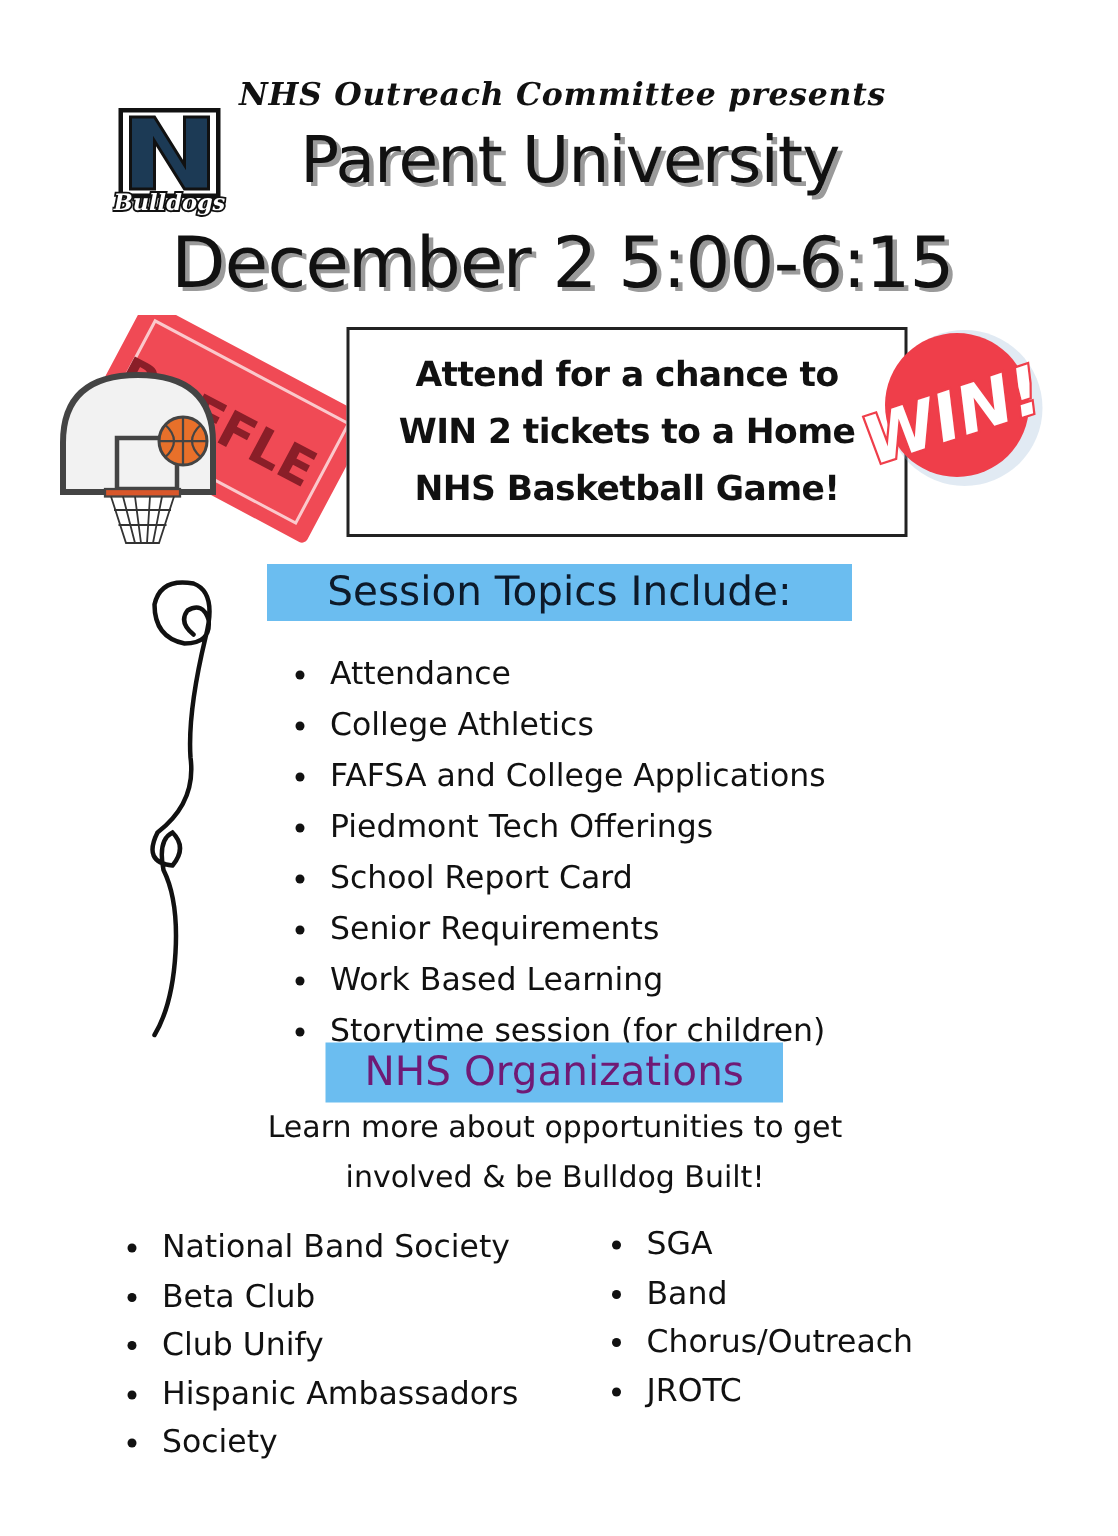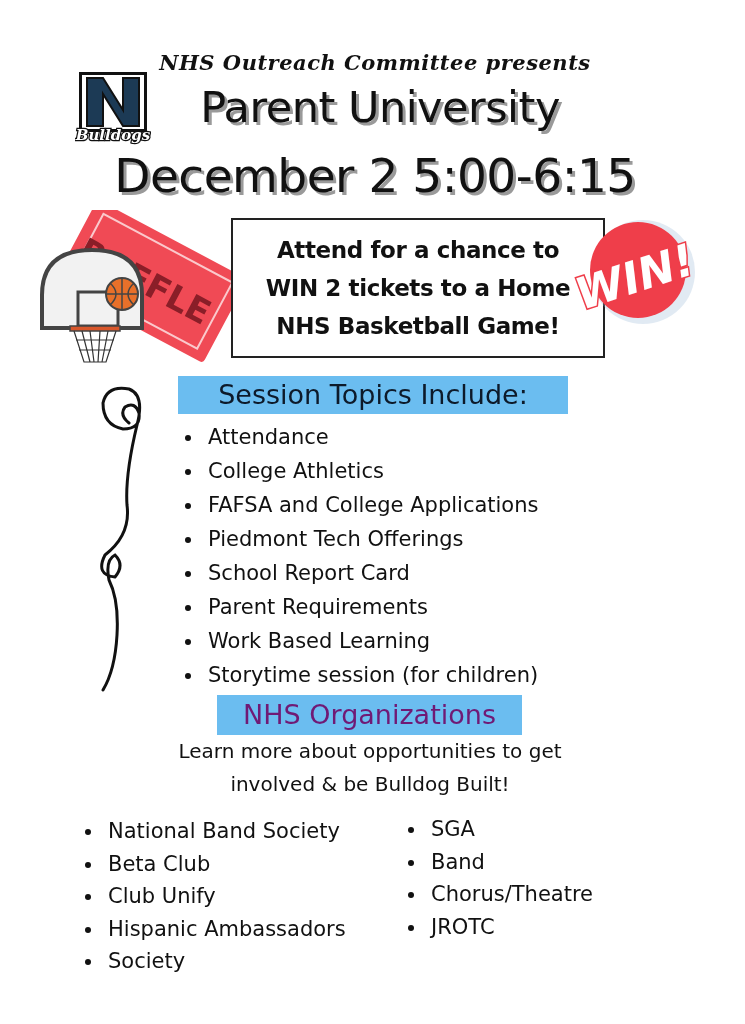--- a/index.html
+++ b/index.html
@@ -12,21 +12,21 @@
   .logo { left: 75px; top: 70px; width: 76px; height: 76px; }
   .raffle { left: 30px; top: 210px; width: 210px; height: 160px; }
   .win { left: 558px; top: 210px; width: 150px; height: 130px; }
   .prize-box { left: 231px; top: 218px; width: 374px; height: 140px; border: 2px solid #222; box-sizing: border-box; display: flex; flex-direction: column; justify-content: center; align-items: center; background: #fff; }
   .prize-box div { font-weight: bold; font-size: 23px; line-height: 38px; letter-spacing: -0.4px; }
   .tape { background: #6bbdf0; }
   .tape1 { left: 178px; top: 376px; width: 390px; height: 38px; }
   .tape2 { left: 217px; top: 695px; width: 305px; height: 40px; }
   .h-topics { left: 178px; top: 376px; width: 390px; height: 38px; line-height: 38px; text-align: center; font-size: 27px; color: #0d1a2a; }
   .h-orgs { left: 217px; top: 695px; width: 305px; height: 40px; line-height: 40px; text-align: center; font-size: 27px; color: #701a75; }
-  ul.topics { left: 185px; top: 420px; margin: 0; padding: 0; list-style: none; }
+  ul.topics { left: 185px; top: 420px; margin: 12px; padding: 0; list-style: none; }
   ul.topics li, ul.orgs li { font-size: 21px; height: 34px; line-height: 34px; position: relative; padding-left: 23px; }
   ul.topics li::before, ul.orgs li::before { content: ""; position: absolute; left: 0; top: 15px; width: 6px; height: 6px; border-radius: 50%; background: #111; }
   .learn { left: 120px; top: 735px; width: 500px; text-align: center; font-size: 20px; line-height: 33px; }
   ul.orgs { margin: 0; padding: 0; list-style: none; }
   .orgs-left { left: 85px; top: 815px; }
   .orgs-right { left: 408px; top: 813px; }
   ul.orgs li { height: 32.5px; line-height: 32.5px; }
   ul.orgs li::before { top: 14px; }
   .swirl { left: 95px; top: 385px; width: 70px; height: 310px; }
 </style>
@@ -77,21 +77,21 @@
 </svg>
 
 <div class="abs tape tape1"></div>
 <div class="abs h-topics">Session Topics Include:</div>
 <ul class="abs topics">
   <li>Attendance</li>
   <li>College Athletics</li>
   <li>FAFSA and College Applications</li>
   <li>Piedmont Tech Offerings</li>
   <li>School Report Card</li>
-  <li>Parent Requirements</li>
+  <li>Senior Requirements</li>
   <li>Work Based Learning</li>
   <li>Storytime session (for children)</li>
 </ul>
 
 <div class="abs tape tape2"></div>
 <div class="abs h-orgs">NHS Organizations</div>
 <div class="abs learn">
   <div>Learn more about opportunities to get</div>
   <div>involved &amp; be Bulldog Built!</div>
 </div>
@@ -99,15 +99,15 @@
 <ul class="abs orgs orgs-left">
   <li>National Band Society</li>
   <li>Beta Club</li>
   <li>Club Unify</li>
   <li>Hispanic Ambassadors</li>
   <li>Society</li>
 </ul>
 <ul class="abs orgs orgs-right">
   <li>SGA</li>
   <li>Band</li>
-  <li>Chorus/Theatre</li>
+  <li>Chorus/Outreach</li>
   <li>JROTC</li>
 </ul>
 
 </body></html>

